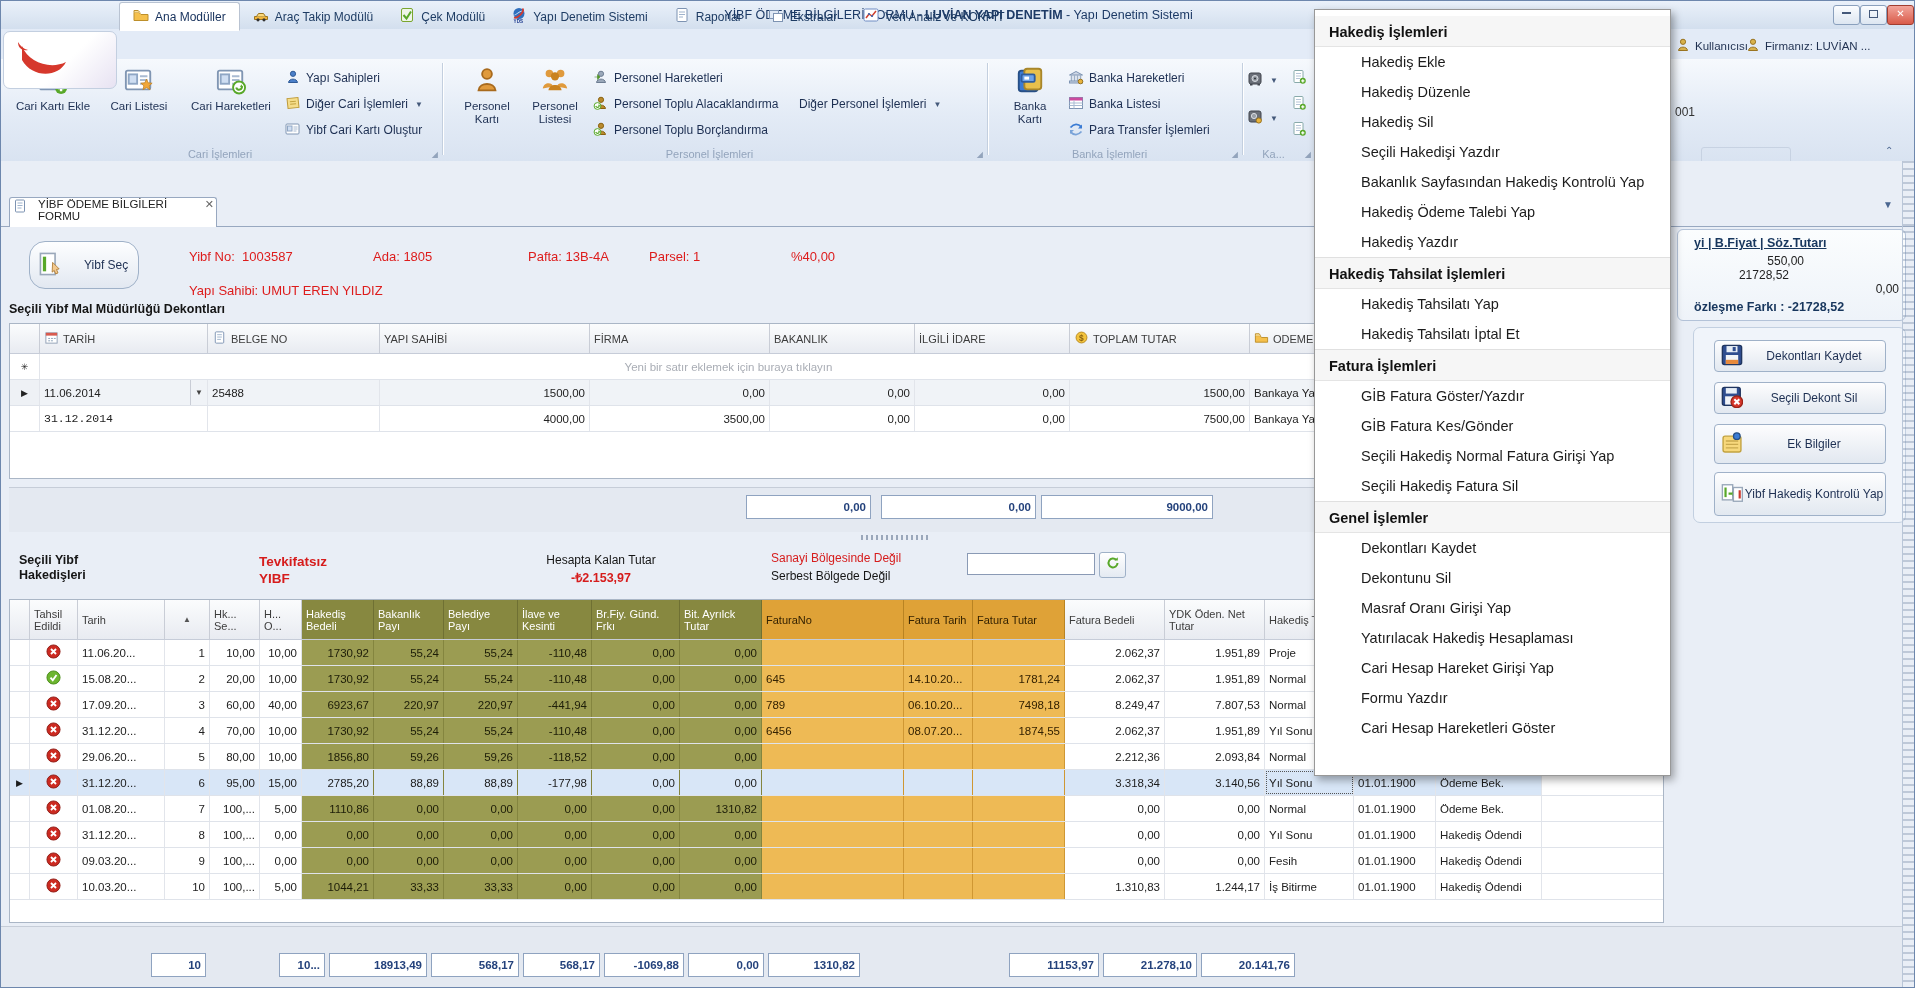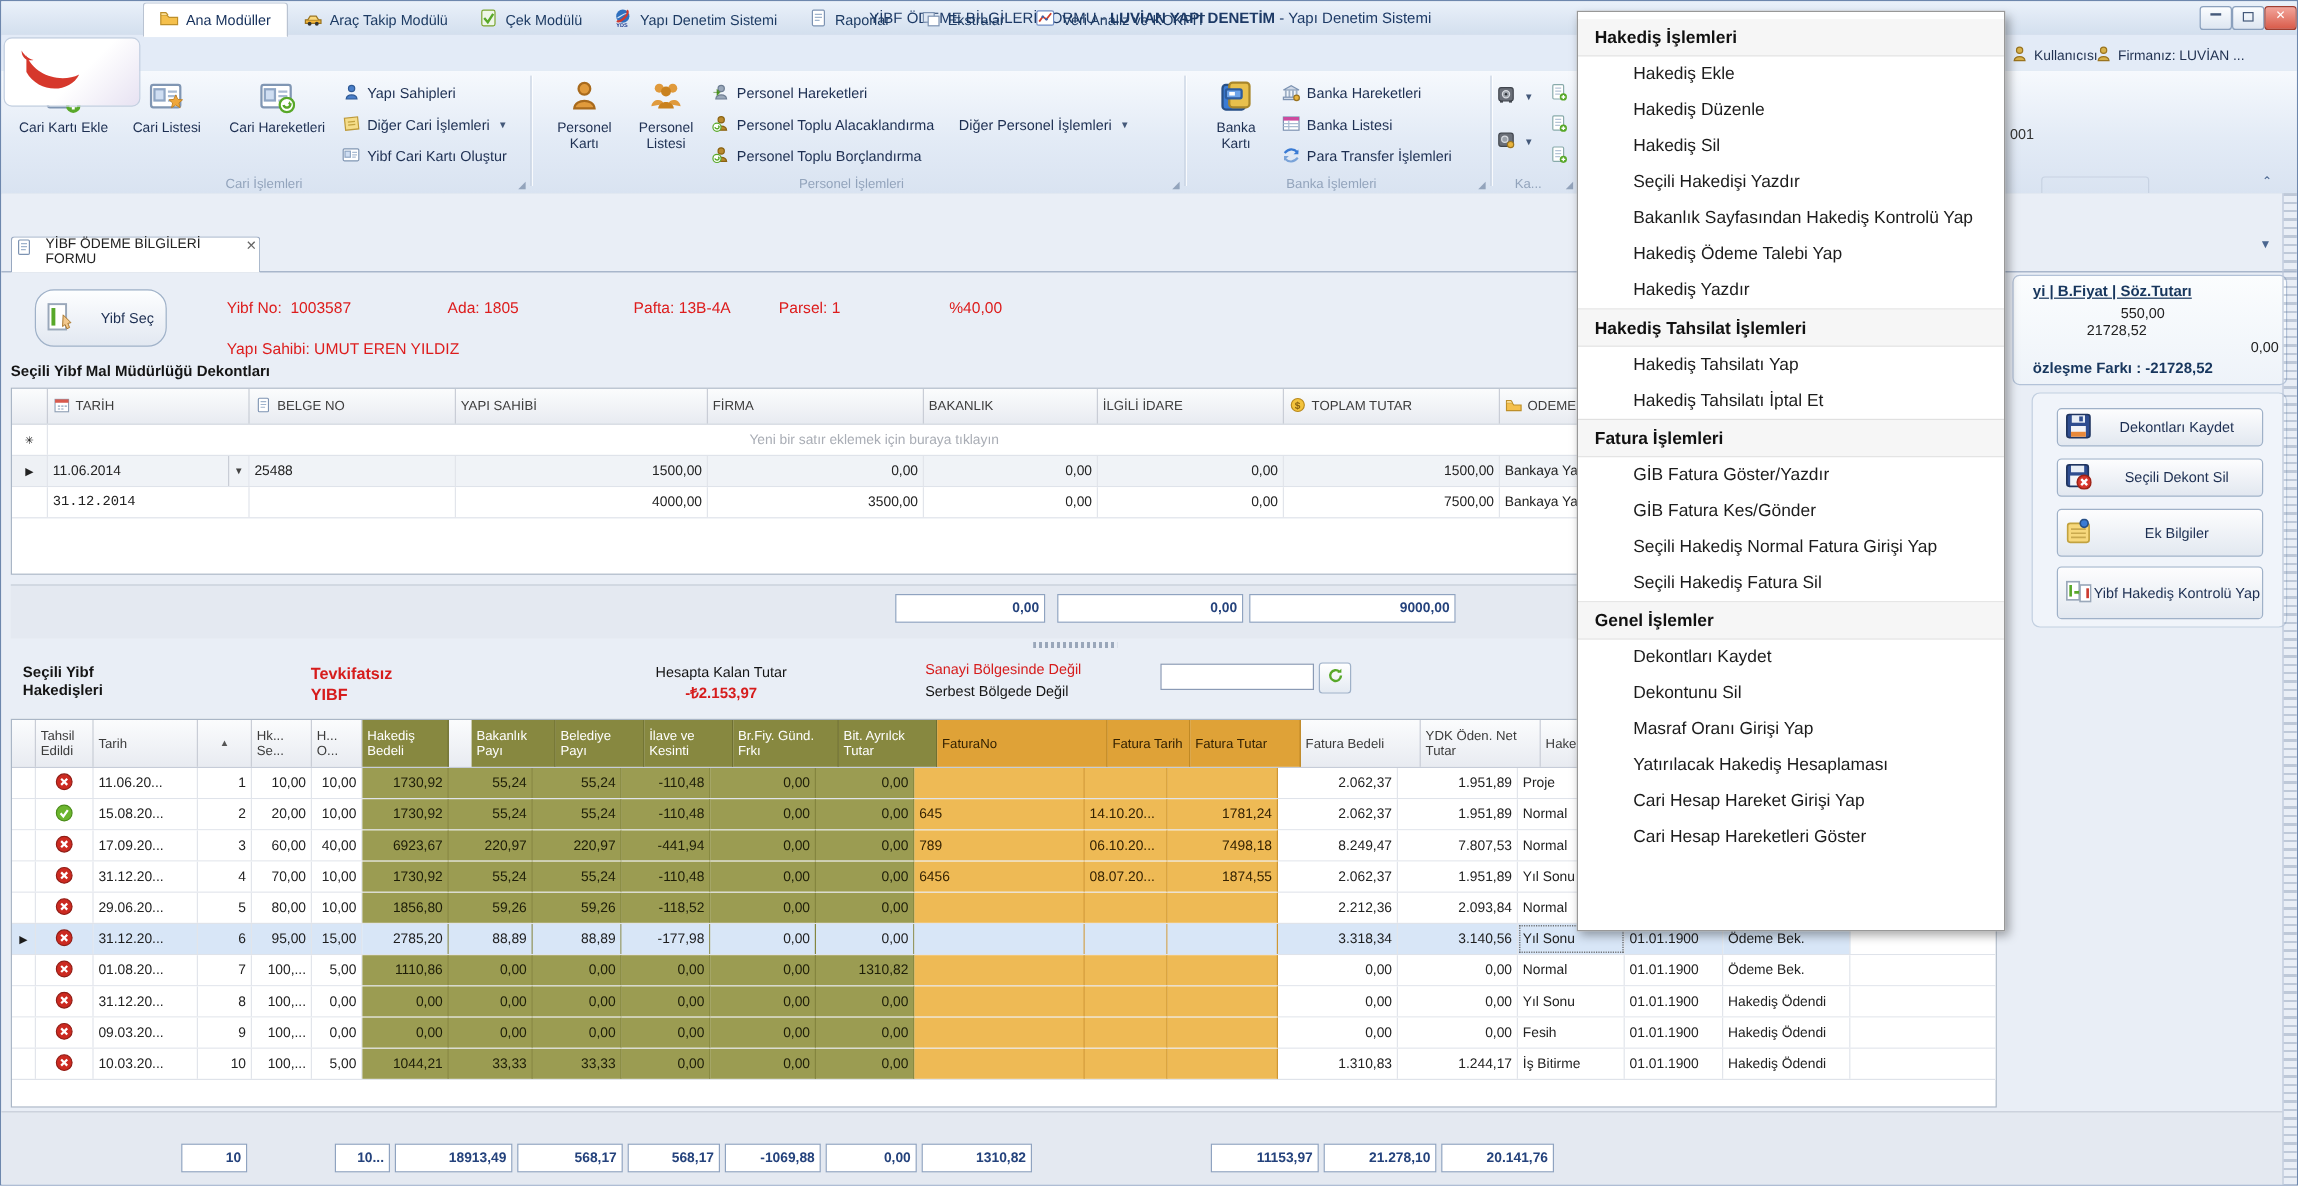--- a/index.html
+++ b/index.html
@@ -577,21 +577,21 @@
         </div>
         <div class="hcell " style="flex: 0 0 50px; width: 50px;">
           <span>Hk... Se...</span>
         </div>
         <div class="hcell " style="flex: 0 0 42px; width: 42px;">
           <span>H... O...</span>
         </div>
         <div class="hcell oliveh" style="flex: 0 0 72px; width: 72px;">
           <span>Hakediş Bedeli</span>
         </div>
-        <div class="hcell oliveh" style="flex: 0 0 70px; width: 70px; margin-left: 19px;">
+        <div class="hcell oliveh" style="flex: 0 0 70px; width: 70px;">
           <span>Bakanlık Payı</span>
         </div>
         <div class="hcell oliveh" style="flex: 0 0 74px; width: 74px;">
           <span>Belediye Payı</span>
         </div>
         <div class="hcell oliveh" style="flex: 0 0 74px; width: 74px;">
           <span>İlave ve Kesinti</span>
         </div>
         <div class="hcell oliveh" style="flex: 0 0 88px; width: 88px;">
           <span>Br.Fiy. Günd. Frkı</span>
@@ -1340,17 +1340,18 @@
         <div class="mitem">Seçili Hakediş Normal Fatura Girişi Yap</div>
         <div class="mitem">Seçili Hakediş Fatura Sil</div>
       </div>
       <div class="msec">
         <div class="mhead">Genel İşlemler</div>
         <div class="mitem">Dekontları Kaydet</div>
         <div class="mitem">Dekontunu Sil</div>
         <div class="mitem">Masraf Oranı Girişi Yap</div>
         <div class="mitem">Yatırılacak Hakediş Hesaplaması</div>
         <div class="mitem">Cari Hesap Hareket Girişi Yap</div>
+        <div class="mitem">Formu Yazdır</div>
         <div class="mitem">Cari Hesap Hareketleri Göster</div>
       </div>
     </div>
 
 </div>
 
 </body></html>

